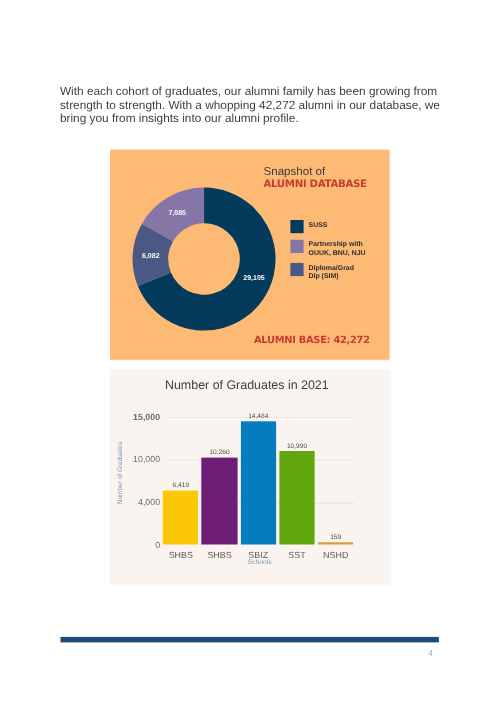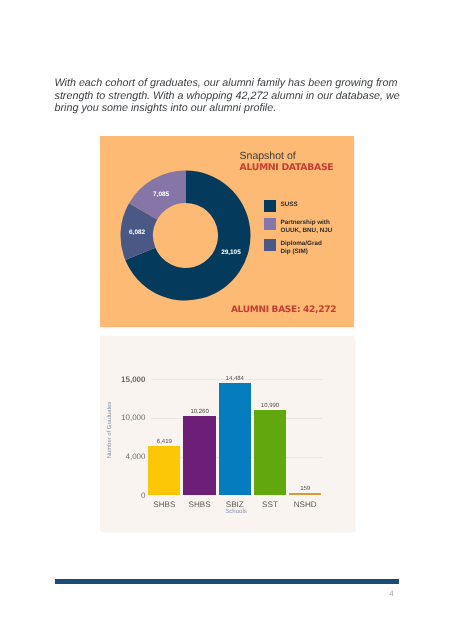--- a/index.html
+++ b/index.html
@@ -1,19 +1,19 @@
 <!DOCTYPE html>
 <html><head>
 <meta charset="utf-8">
 <style>
   html,body{margin:0;padding:0;}
   body{width:453px;height:640px;background:#ffffff;font-family:"Liberation Sans",sans-serif;overflow:hidden;-webkit-font-smoothing:antialiased;text-rendering:geometricPrecision;}
   .page{position:relative;width:453px;height:640px;}
   .heading{position:absolute;left:54.5px;top:55.8px;font-size:14.2px;font-weight:bold;color:#14205a;letter-spacing:-0.35px;font-family:"DejaVu Sans",sans-serif;}
-  .body-text{position:absolute;left:54.5px;top:77px;width:365px;font-size:10.75px;line-height:12.7px;color:#3b3e41;font-style:italic;}
+  .body-text{position:absolute;left:54.5px;top:77px;width:365px;font-size:10.75px;line-height:12.7px;color:#3b3e41;}
   .card{position:absolute;box-shadow:1px 1px 2px rgba(120,110,100,0.10);}
   .card1{left:99.6px;top:135.8px;width:254px;height:190.8px;background:#fdba74;}
   .card2{left:99.6px;top:336.2px;width:254px;height:194.7px;background:#faf4f1;}
   .d-title1{position:absolute;left:140px;top:14.2px;font-size:10.5px;color:#3b3b3b;}
   .d-title2{position:absolute;left:139.9px;top:26.3px;font-size:9.3px;font-weight:bold;color:#c73c33;letter-spacing:-0.3px;font-family:"DejaVu Sans",sans-serif;}
   .donut{position:absolute;left:13.4px;top:27.5px;}
   .legend{position:absolute;left:164.4px;top:63.8px;width:90px;}
   .legend-row{position:absolute;left:0;display:flex;align-items:flex-start;}
   .legend-swatch{width:12.5px;height:12.5px;flex:0 0 12.5px;margin-right:4px;}
   .legend-label{font-size:6.3px;font-weight:bold;color:#2b2b2b;line-height:8.2px;padding-top:1.5px;white-space:nowrap;}
@@ -30,21 +30,21 @@
   .footer-rule{position:absolute;left:55px;top:578.6px;width:343.5px;height:5.2px;background:#1d4b76;}
   .pageno{position:absolute;left:381.5px;top:588.8px;width:20px;text-align:center;font-size:7.5px;color:#a7a7a7;}
 </style>
 </head>
 <body>
 
 <div class="page">
   <div class="body-text" id="intro-paragraph">
       <div>With each cohort of graduates, our alumni family has been growing from</div>
       <div>strength to strength. With a whopping 42,272 alumni in our database, we</div>
-      <div>bring you some insights into our alumni profile.</div>
+      <div>bring you from insights into our alumni profile.</div>
     </div>
   <div class="card card1">
     <div class="d-title1">Snapshot of</div>
     <div class="d-title2">ALUMNI DATABASE</div>
     <svg class="donut" id="donut-svg" width="145" height="145" viewBox="0 0 145 145">
         <path d="M72.5 7.5 A65 65 0 1 1 12.290075812062959 96.99010063847992 L42.395037906031476 84.74505031923997 A32.5 32.5 0 1 0 72.5 40 Z" fill="#043a5c"></path>
         <text x="117.9286011785473" y="91.48505799108418" text-anchor="middle" fill="#ffffff" font-size="6.4" font-weight="bold" font-family="&quot;Liberation Sans&quot;,sans-serif">29,105</text>
         <path d="M12.290075812062959 96.99010063847992 A65 65 0 0 1 16.017710340202925 40.33245494622289 L44.25885517010146 56.41622747311145 A32.5 32.5 0 0 0 42.395037906031476 84.74505031923997 Z" fill="#4a5885"></path>
         <text x="24.106628787835575" y="71.28571583060001" text-anchor="middle" fill="#ffffff" font-size="6.4" font-weight="bold" font-family="&quot;Liberation Sans&quot;,sans-serif">6,082</text>
         <path d="M16.017710340202925 40.33245494622289 A65 65 0 0 1 72.49999999999999 7.5 L72.5 40 A32.5 32.5 0 0 0 44.25885517010146 56.41622747311145 Z" fill="#8576a7"></path>
@@ -68,20 +68,21 @@
           <span class="legend-swatch" style="background: rgb(74, 88, 133);"></span>
           <span class="legend-label">
             <span style="display: block;">Diploma/Grad</span>
             <span style="display: block;">Dip (SIM)</span>
           </span>
         </div>
       </div>
     <div class="d-footer">ALUMNI BASE: 42,272</div>
   </div>
   <div class="card card2">
+    <div class="b-title">Number of Graduates in 2021</div>
     <div class="b-ylabel">Number of Graduates</div>
     <div class="b-xlabel">Schools</div>
     <div class="plot" id="bar-plot">
         <div class="ytick" style="left: 1.4px; width: 44.5px; top: 154.4px;">0</div>
         <div class="gridline" style="left: 51.7px; width: 170.3px; top: 120.533px;"></div>
         <div class="ytick" style="left: 1.4px; width: 44.5px; top: 115.733px;">4,000</div>
         <div class="gridline" style="left: 51.7px; width: 170.3px; top: 81.8667px;"></div>
         <div class="ytick" style="left: 1.4px; width: 44.5px; top: 77.0667px;">10,000</div>
         <div class="gridline" style="left: 51.7px; width: 170.3px; top: 43.2px;"></div>
         <div class="ytick" style="left: 1.4px; width: 44.5px; top: 38.4px; font-weight: bold;">15,000</div>

